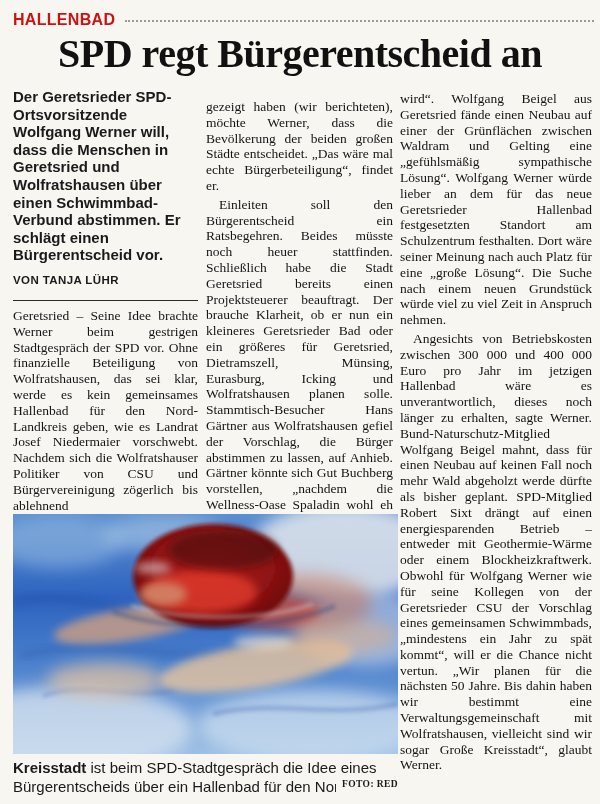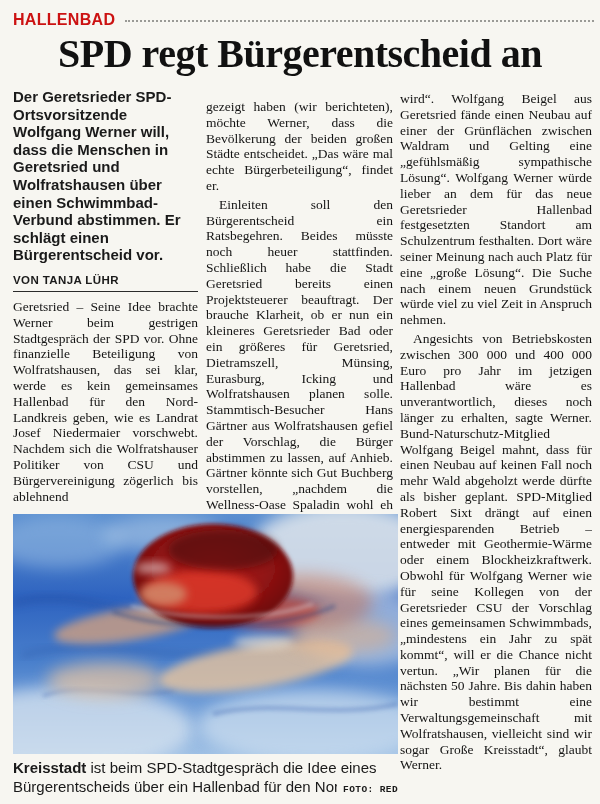--- a/index.html
+++ b/index.html
@@ -59,21 +59,21 @@
     color:#1a1a1a;
   }
   .byline{
     margin:10px 0 0 0;
     font-family:"Liberation Sans", sans-serif;
     font-weight:bold;
     font-size:11.5px;
     letter-spacing:0.4px;
     color:#1a1a1a;
     border-bottom:1.5px solid #2b2b2b;
-    padding-bottom:5px;
+    padding-bottom:14px;
   }
   .body-text{
     margin:7px 0 0 0;
     font-size:13.5px;
     line-height:15.8px;
     text-align:justify;
     hyphens:auto;
     -webkit-hyphens:auto;
   }
   .body-text.first{margin-top:11px;}
@@ -89,22 +89,22 @@
   
   .caption{
     position:absolute;left:13px;top:759px;width:385px;height:42px;
     font-family:"Liberation Sans", sans-serif;
     font-size:15px;
     line-height:18.5px;
     color:#1a1a1a;
   }
   .caption-lead{font-weight:bold;}
   .photo-credit{
-    position:absolute;right:0;bottom:2px;
-    font-family:Liberation Mono, monospace;
+    position:absolute;right:0;bottom:8px;
+    font-family:Liberation Serif, serif;
     font-weight:bold;
     font-size:9.5px;
     letter-spacing:0.4px;
     color:#1a1a1a;
     background:#f7f6f1;
     padding-left:6px;
   }
 </style>
 </head>
 <body>

